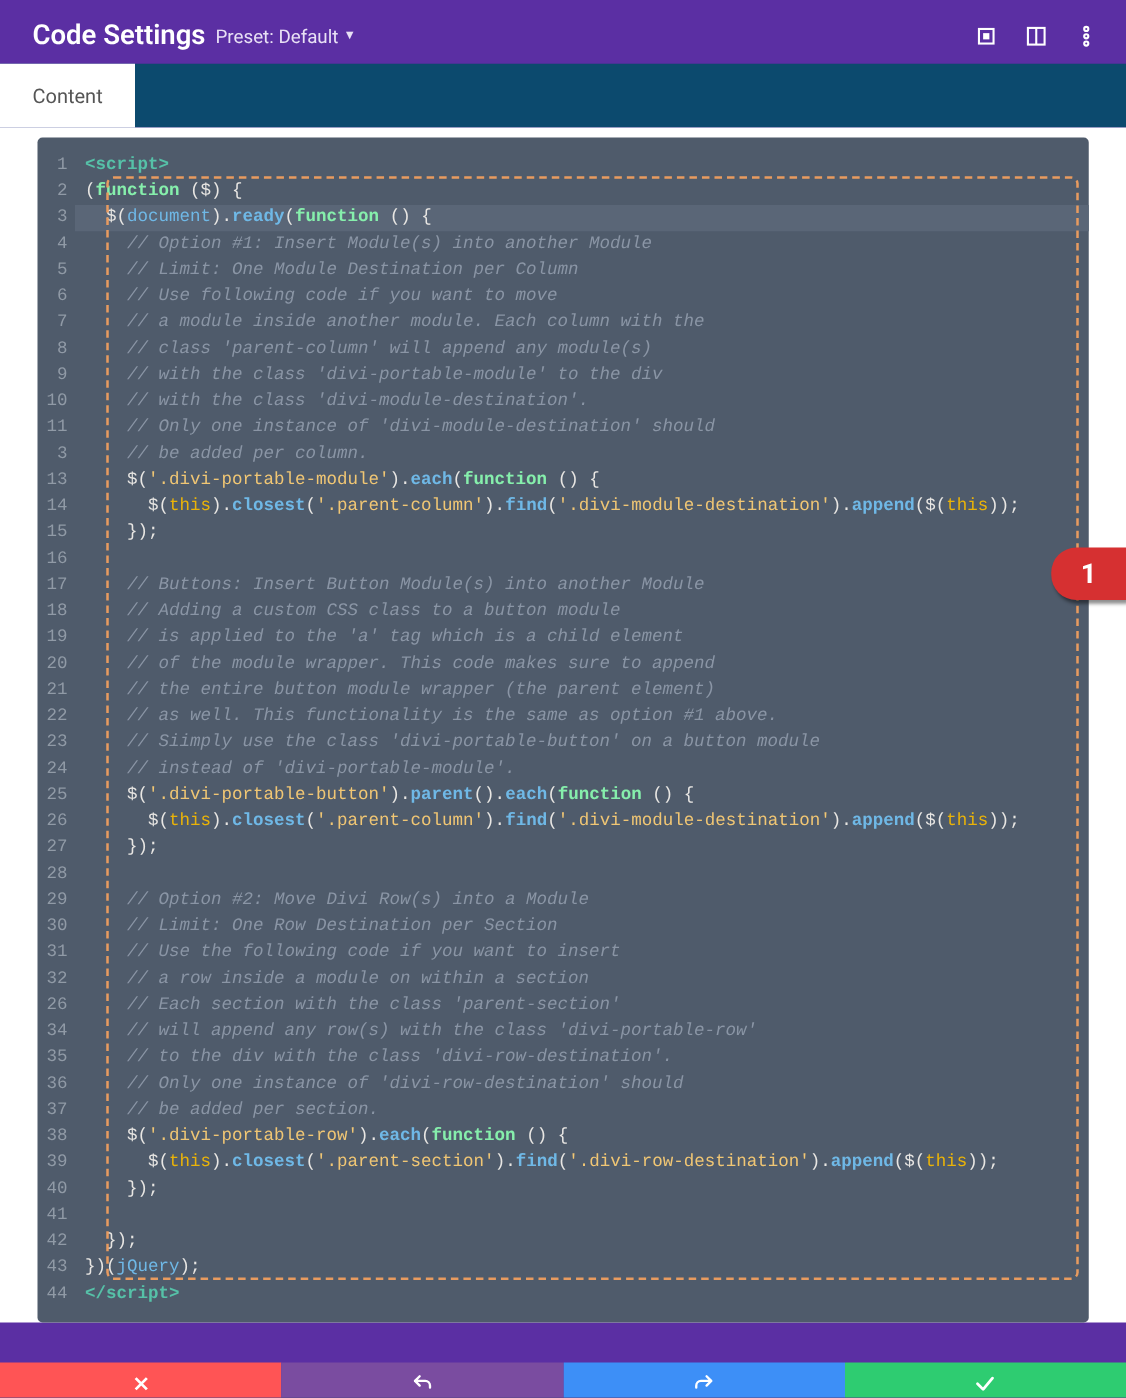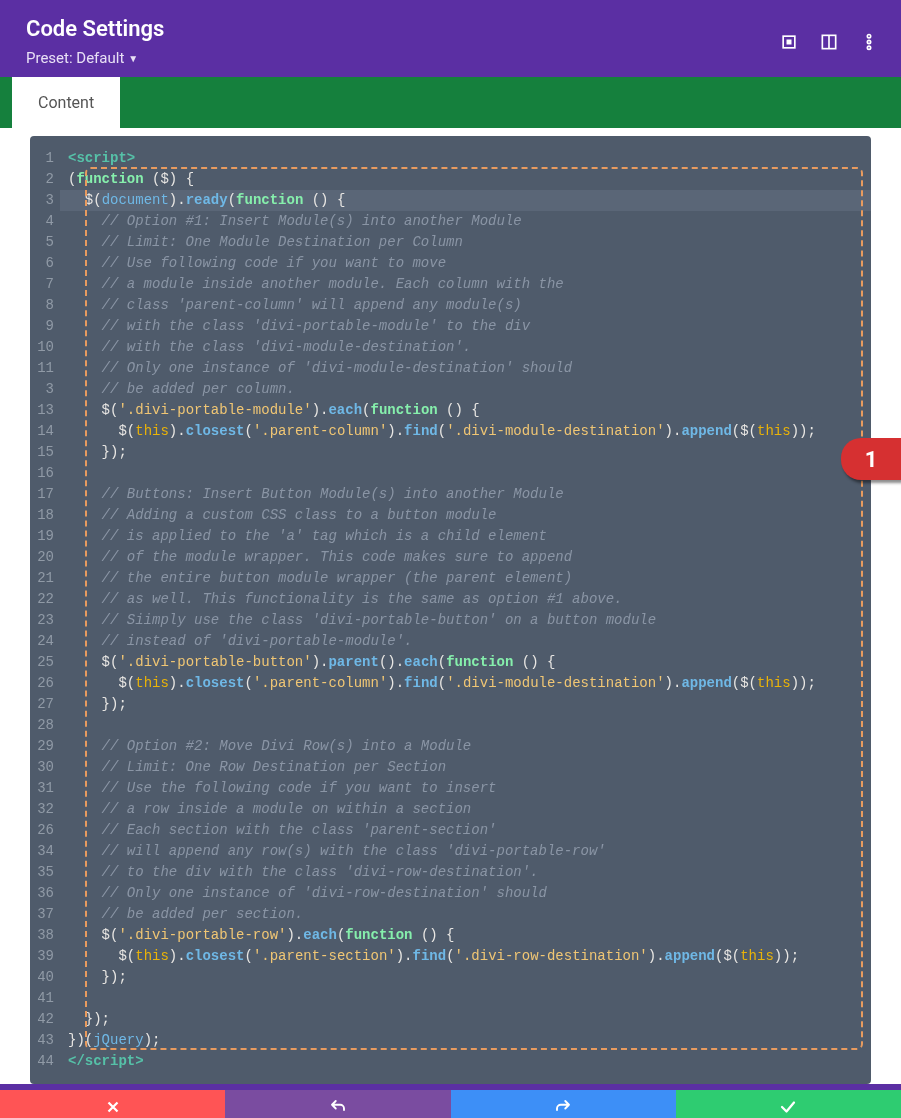--- a/index.html
+++ b/index.html
@@ -10,21 +10,21 @@
   background: #5b2fa3;
   overflow: hidden;
 }
 .header {
   background: #5b2fa3;
   padding: 16px 22px 10px 26px;
   display: flex;
   justify-content: space-between;
   align-items: center;
 }
-.title-block { display: flex; flex-direction: column; gap: 8px; }
+.title-block { display: flex; gap: 8px; }
 .title {
   color: #fff;
   font-size: 22px;
   font-weight: 600;
 }
 .preset {
   color: #e8e0f5;
   font-size: 15px;
   display: flex;
   align-items: center;
@@ -41,23 +41,22 @@
   width: 20px;
   height: 20px;
   color: #fff;
   cursor: pointer;
   display: inline-flex;
   align-items: center;
   justify-content: center;
 }
 .hicon svg { width: 20px; height: 20px; fill: none; stroke: #fff; stroke-width: 2; }
 .tabs {
-  background: #15803d;
-  display: flex;
-  padding-left: 12px;
+  background: #0c4a6e;
+  display: flex;
 }
 .tab {
   padding: 16px 26px;
   color: #fff;
   font-size: 16px;
   cursor: pointer;
 }
 .tab.active { background: #fff; color: #555; }
 .editor-wrap {
   background: #fff;

